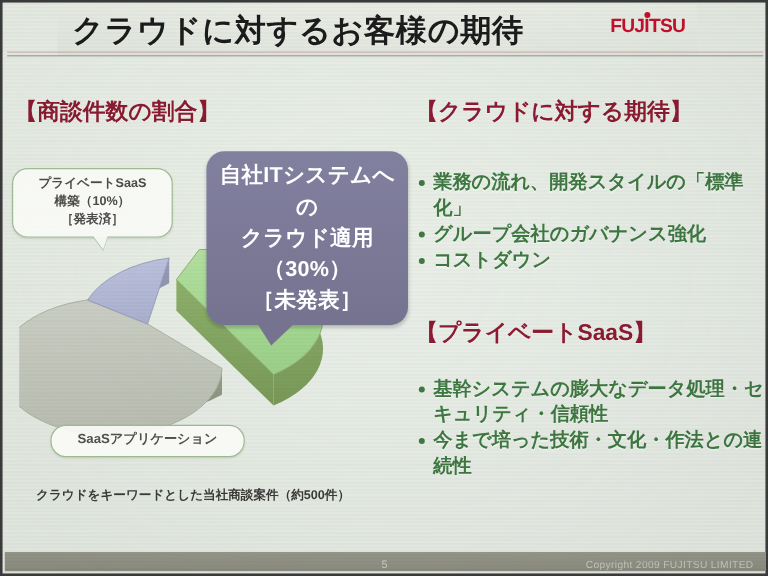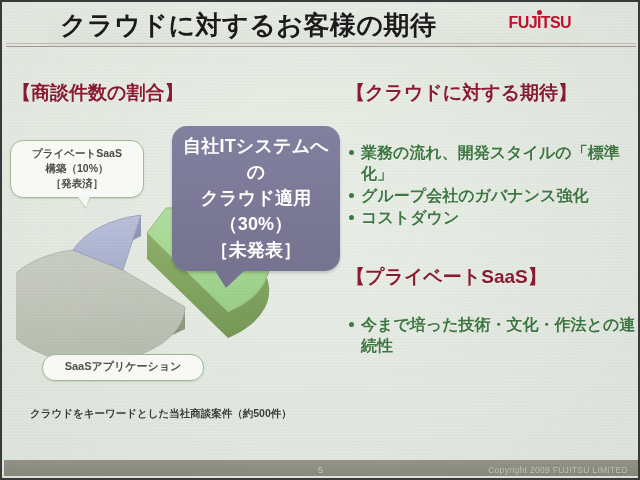--- a/index.html
+++ b/index.html
@@ -258,20 +258,21 @@
 
   <div class="sec-head" id="head-right1">【クラウドに対する期待】</div>
   <div class="bullets" id="bullets1">
     <div class="bullet">業務の流れ、開発スタイルの「標準化」</div>
     <div class="bullet">グループ会社のガバナンス強化</div>
     <div class="bullet">コストダウン</div>
   </div>
 
   <div class="sec-head" id="head-right2">【プライベートSaaS】</div>
   <div class="bullets" id="bullets2">
+    <div class="bullet">基幹システムの膨大なデータ処理・セキュリティ・信頼性</div>
     <div class="bullet">今まで培った技術・文化・作法との連続性</div>
   </div>
 
   <div id="footerbar"></div>
   <div id="pagenum">5</div>
   <div id="copyright">Copyright 2009 FUJITSU LIMITED</div>
 
   <div id="grain"></div>
 </div>
 

